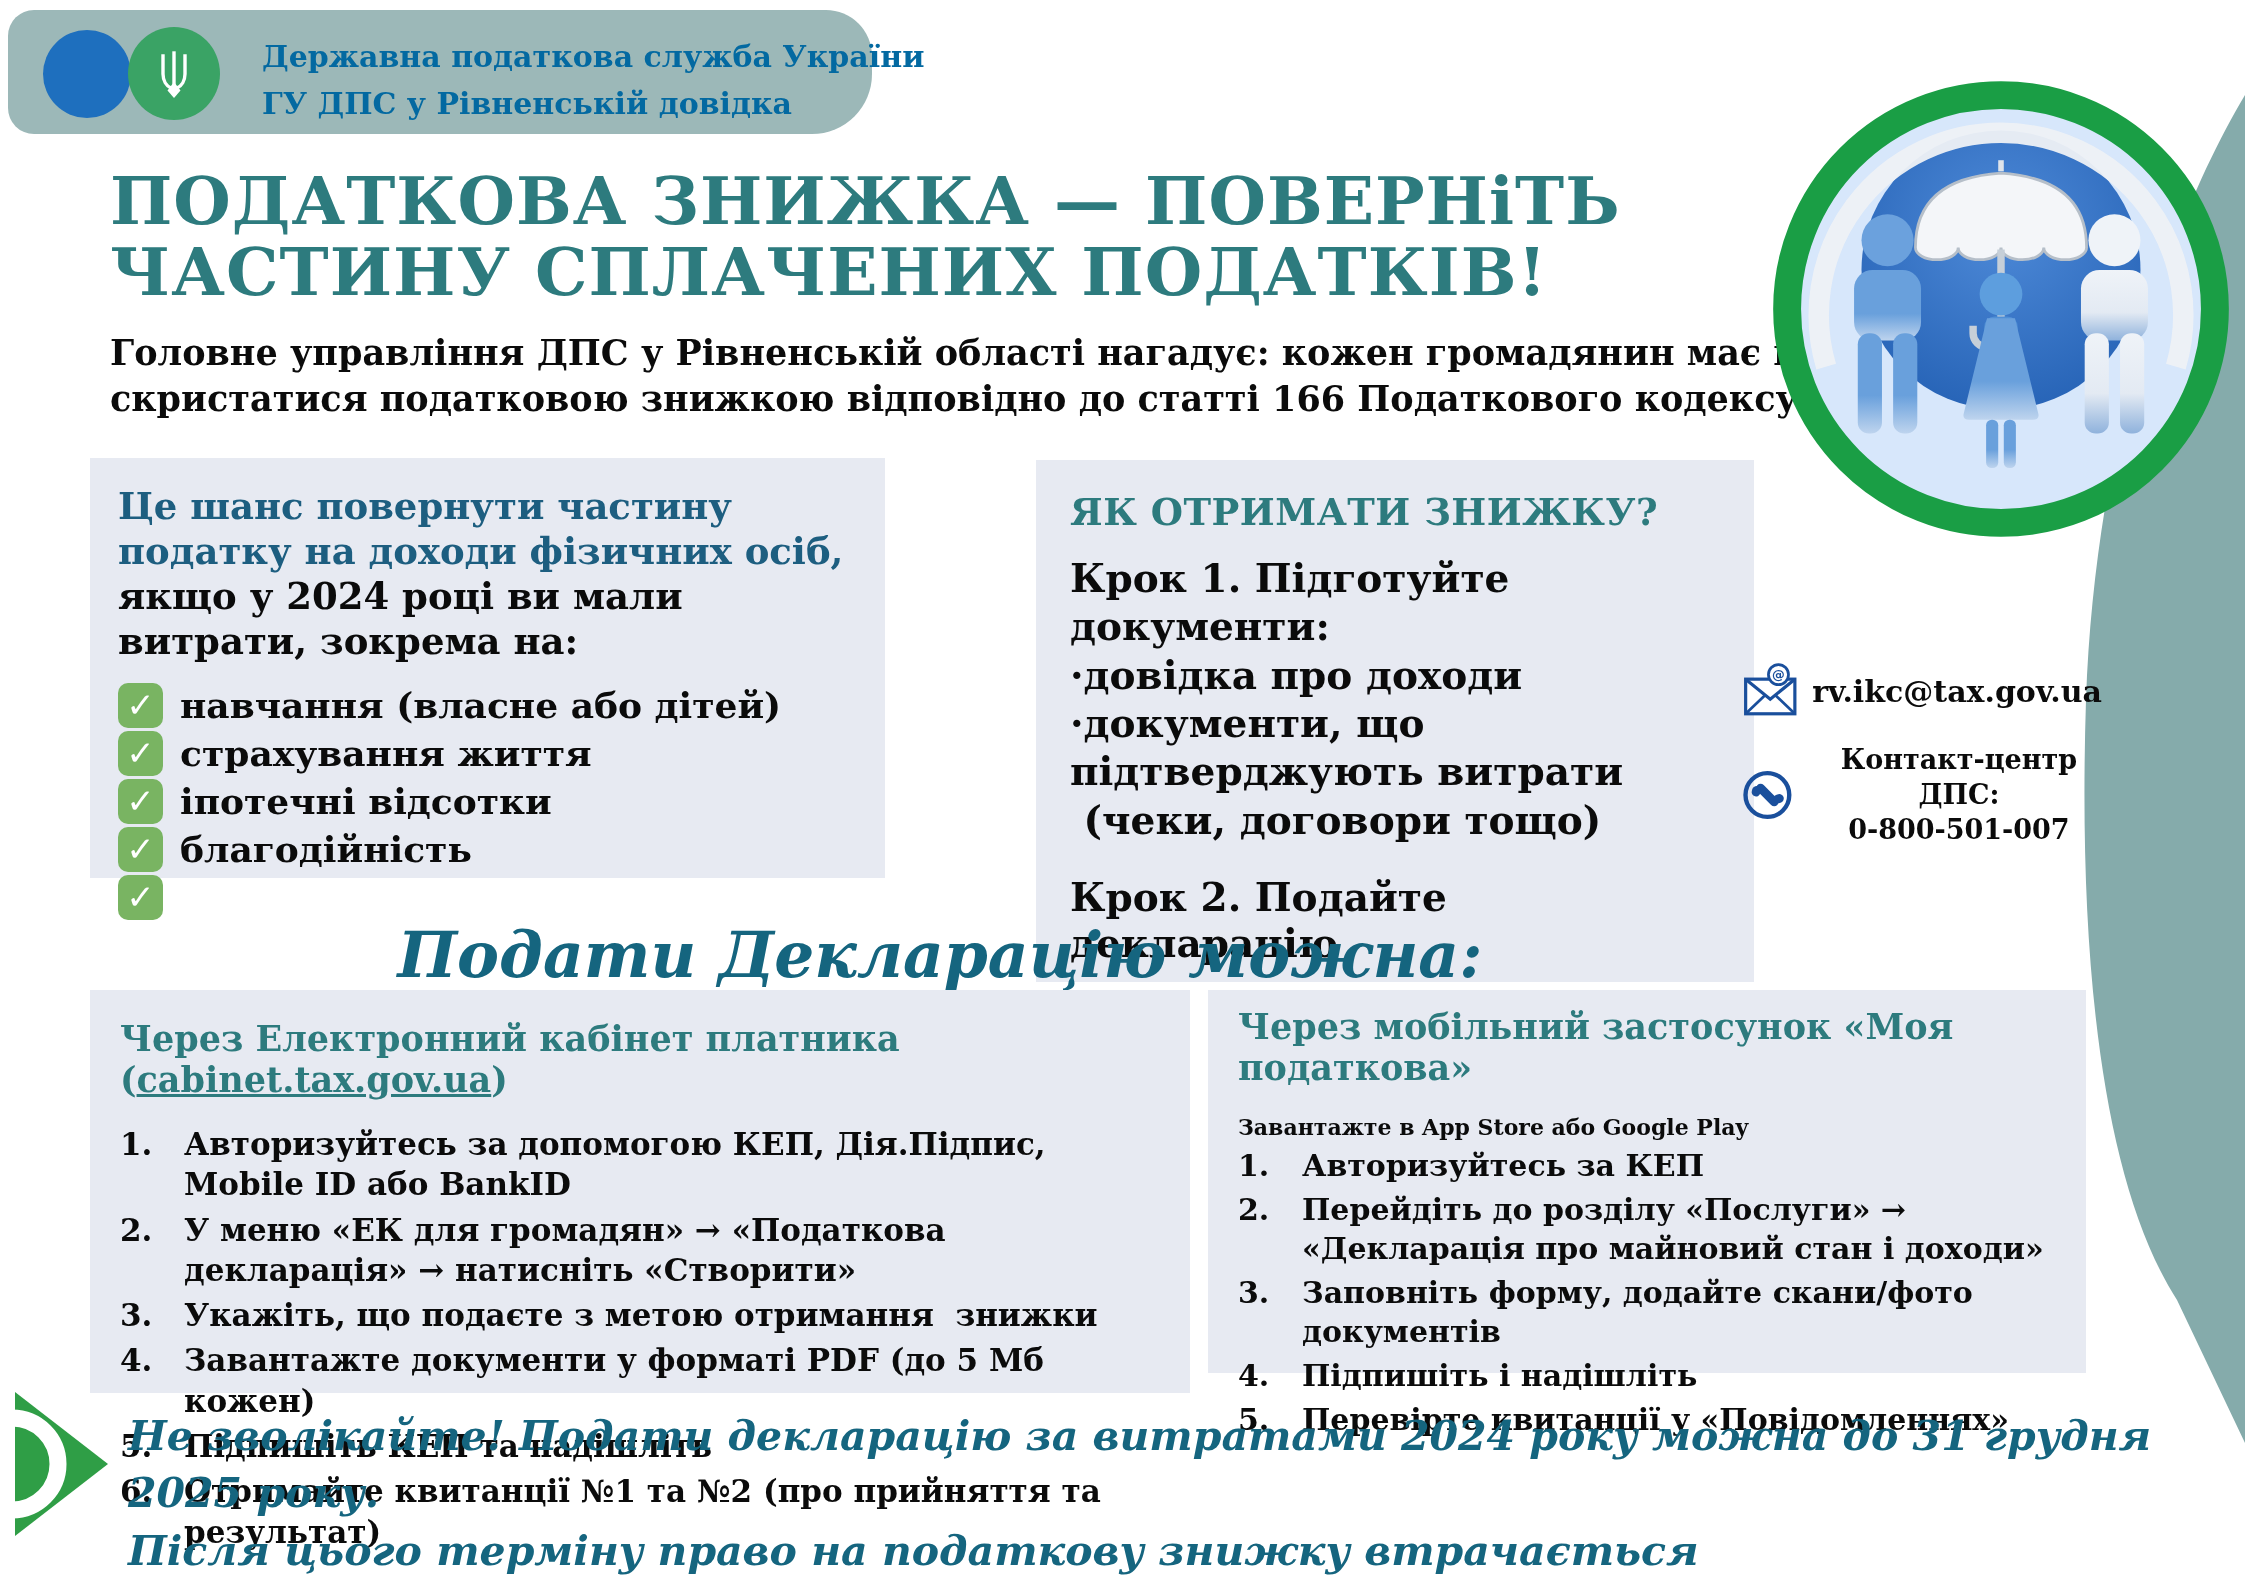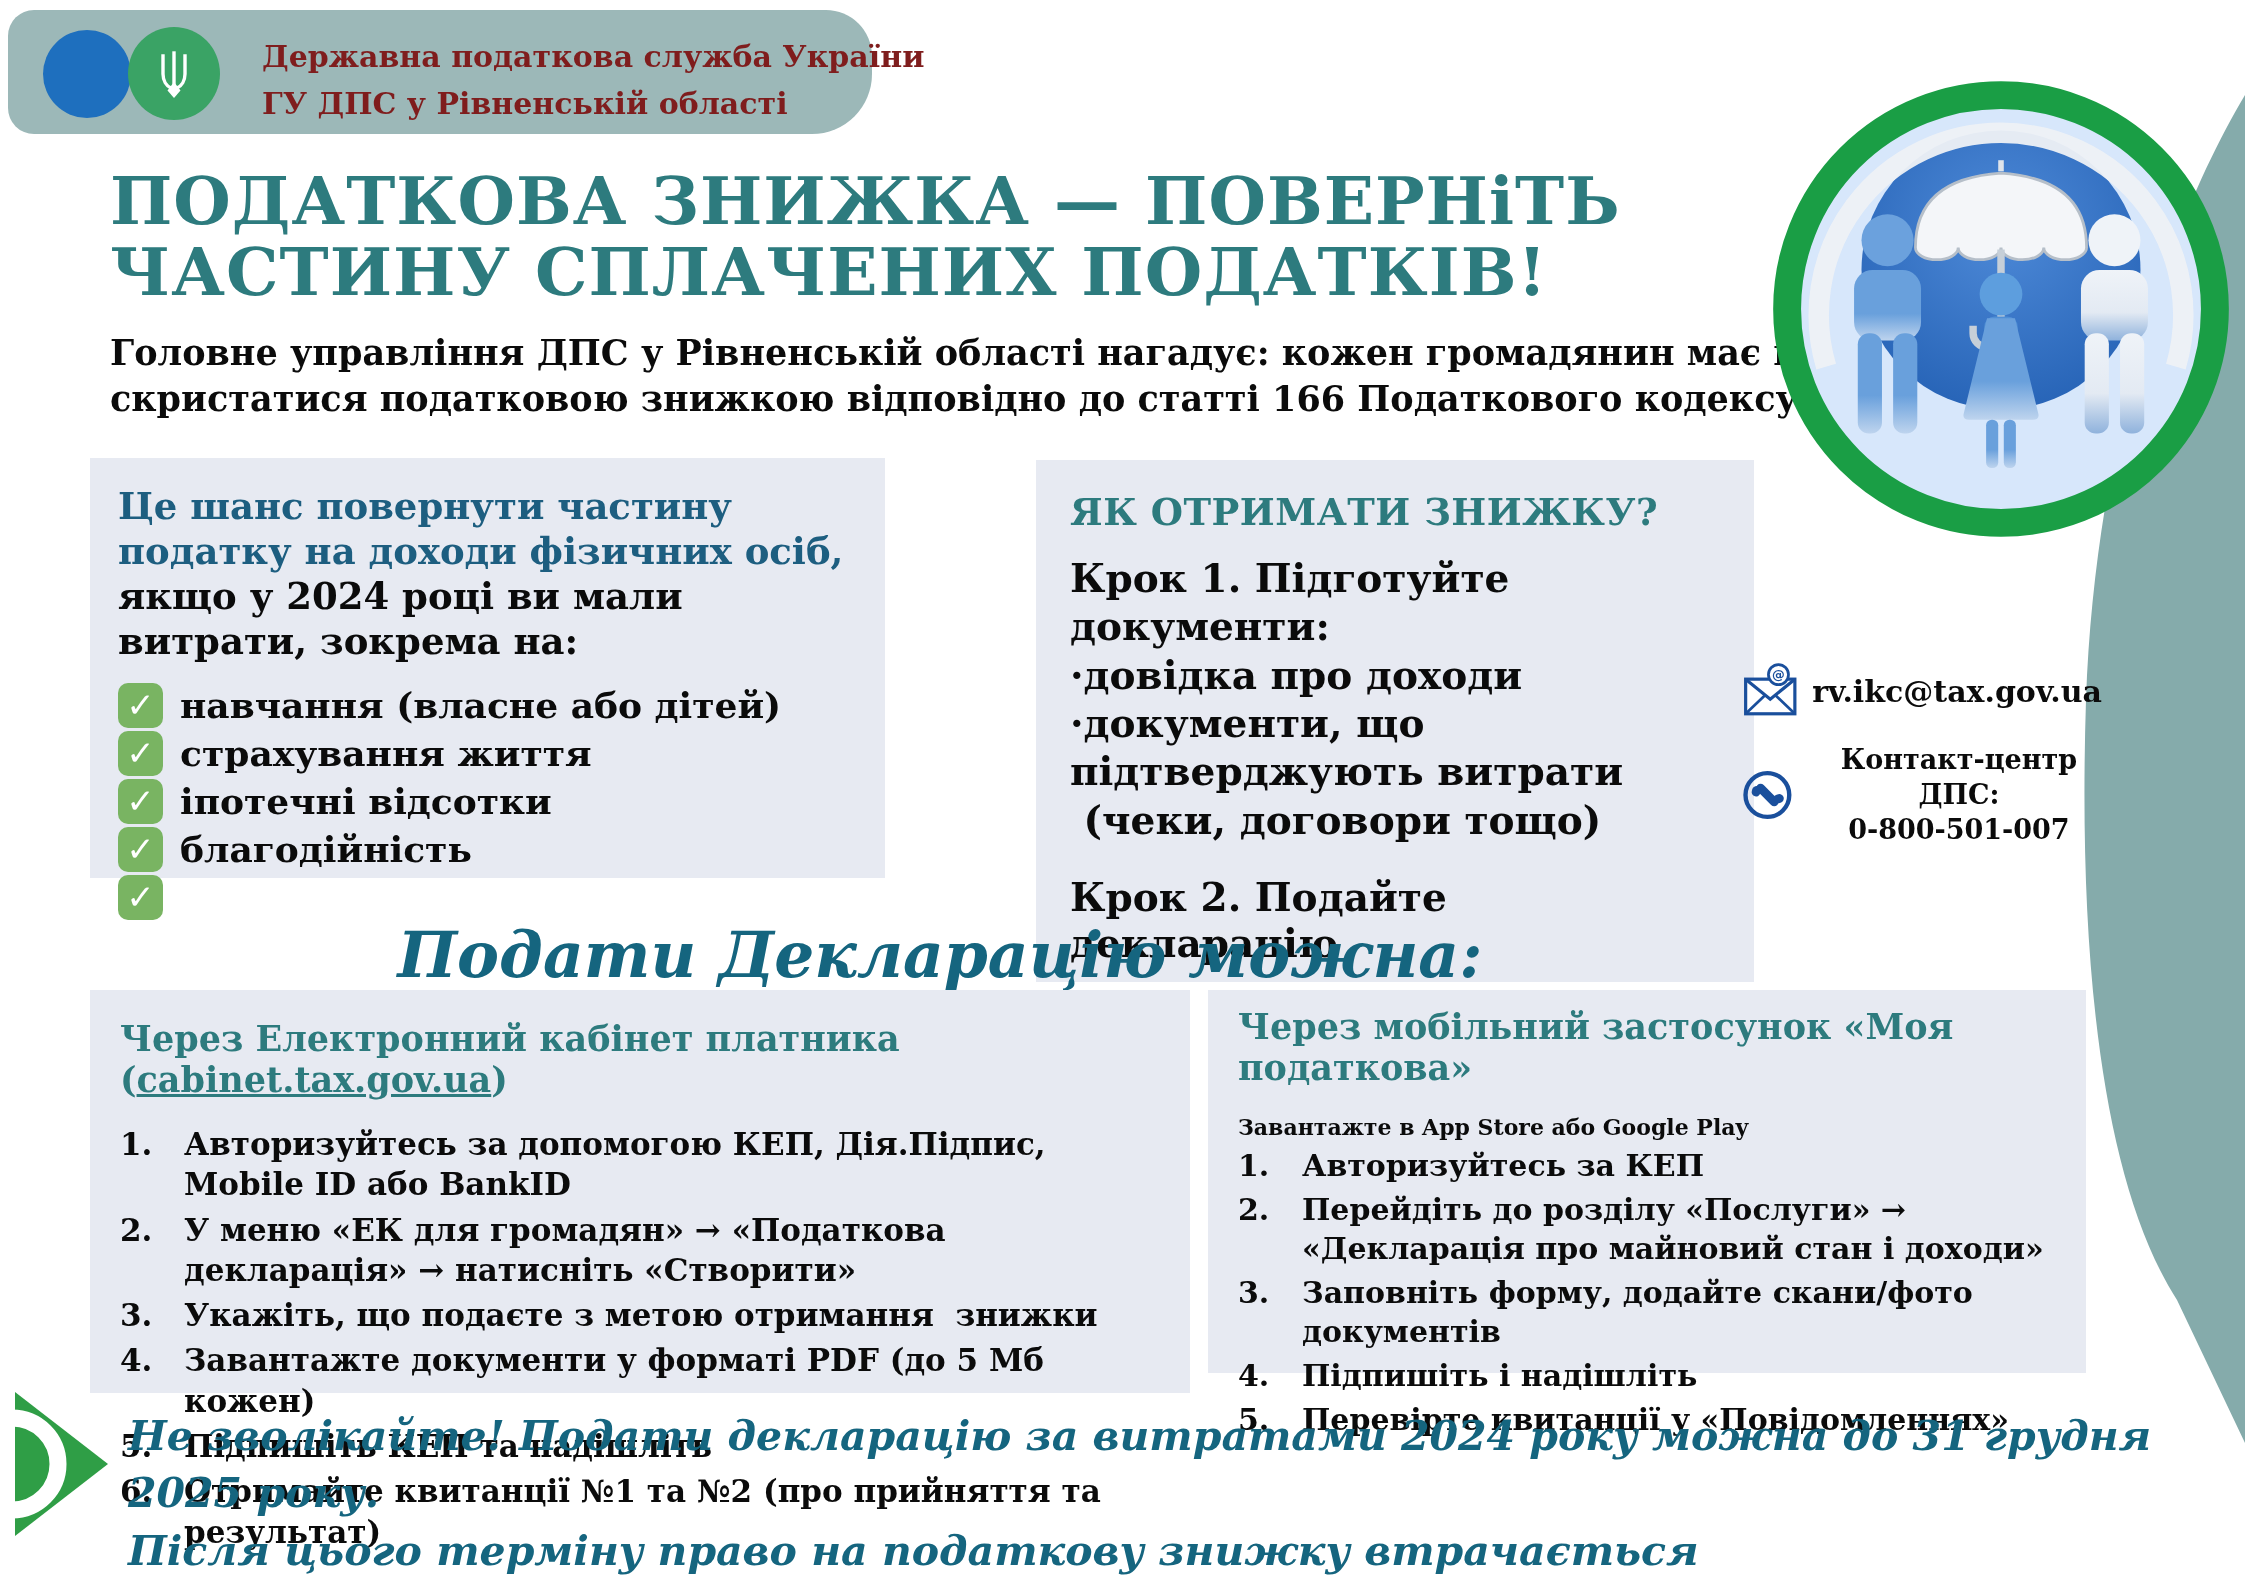--- a/index.html
+++ b/index.html
@@ -13,21 +13,21 @@
   
   .deco{position:absolute;left:0;top:0;z-index:0;}
   .badge{position:absolute;left:1762px;top:70px;z-index:2;}
 
   
   .header-bar{left:8px;top:10px;width:864px;height:124px;background:#9cb8b8;
     border-radius:26px 46px 60px 26px;z-index:1;}
   .logo-blue{left:43px;top:30px;width:88px;height:88px;border-radius:50%;background:#1e6fbe;z-index:2;}
   .logo-green{left:128px;top:27px;width:92px;height:93px;border-radius:50%;background:#3aa365;z-index:2;
     display:flex;align-items:center;justify-content:center;}
-  .org{left:262px;top:34px;z-index:2;font-weight:bold;font-size:30px;line-height:1.55;color:#7f1d1d;}
+  .org{left:262px;top:34px;z-index:2;font-weight:bold;font-size:30px;line-height:1.55;color:#0369a1;}
 
   
   .title{left:110px;top:166px;z-index:1;font-weight:bold;font-size:66px;line-height:1.07;
     color:#2d7b7e;letter-spacing:1px;}
   .subtitle{left:110px;top:330px;z-index:1;font-weight:bold;font-size:35px;line-height:1.3;color:#0b0b0b;}
 
   
   .panel{background:#e7eaf2;box-sizing:border-box;z-index:1;}
   .left-box{left:90px;top:458px;width:795px;height:420px;padding:26px 28px;}
   .intro{font-size:37px;font-weight:bold;line-height:1.22;}
@@ -134,21 +134,21 @@
       <g stroke="#ffffff" stroke-width="3.4" fill="none" stroke-linecap="square">
         <path d="M-11,-18 V0 a12,15 0 0 0 8,14"></path>
         <path d="M11,-18 V0 a12,15 0 0 1 -8,14"></path>
         <path d="M0,-21 V11"></path>
       </g>
       <path d="M0,8 L-6.5,16.5 L0,24 L6.5,16.5 Z" fill="#ffffff"></path>
     </svg>
   </div>
   <div class="abs org">
     <div>Державна податкова служба України</div>
-    <div>ГУ ДПС у Рівненській області</div>
+    <div>ГУ ДПС у Рівненській довідка</div>
   </div>
 
   <div class="abs title">
     <div>ПОДАТКОВА ЗНИЖКА — ПОВЕРНіТЬ</div>
     <div>ЧАСТИНУ СПЛАЧЕНИХ ПОДАТКІВ!</div>
   </div>
   <div class="abs subtitle">
     <div>Головне управління ДПС у Рівненській області нагадує: кожен громадянин має право</div>
     <div>скристатися податковою знижкою відповідно до статті 166 Податкового кодексу України</div>
   </div>

